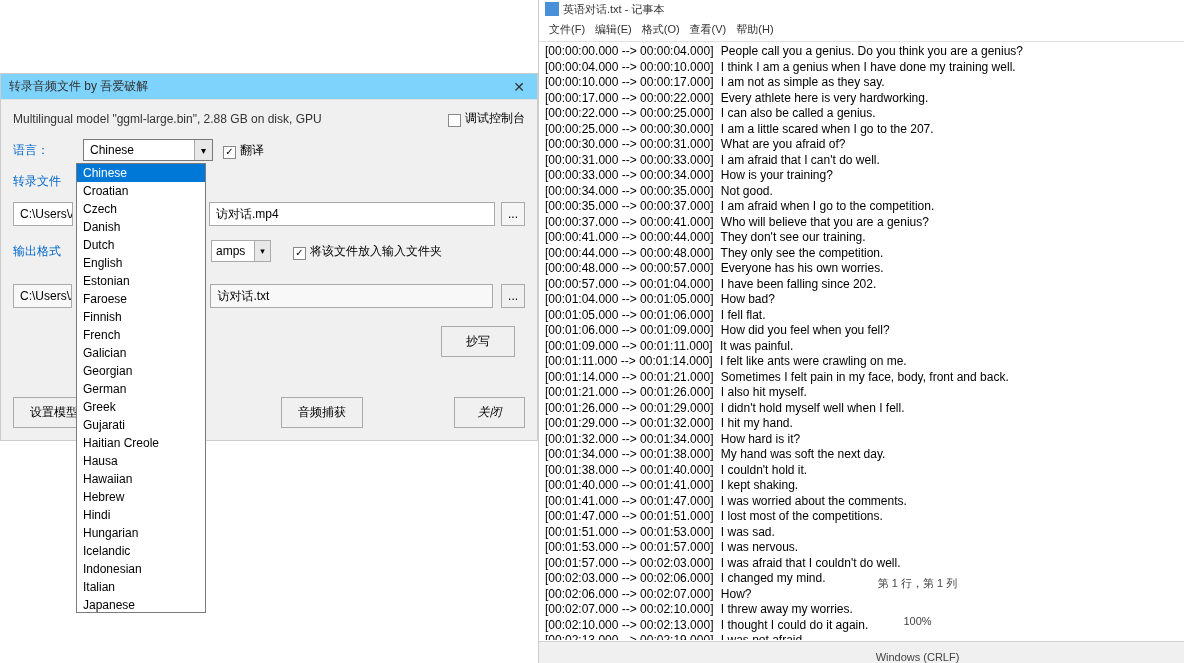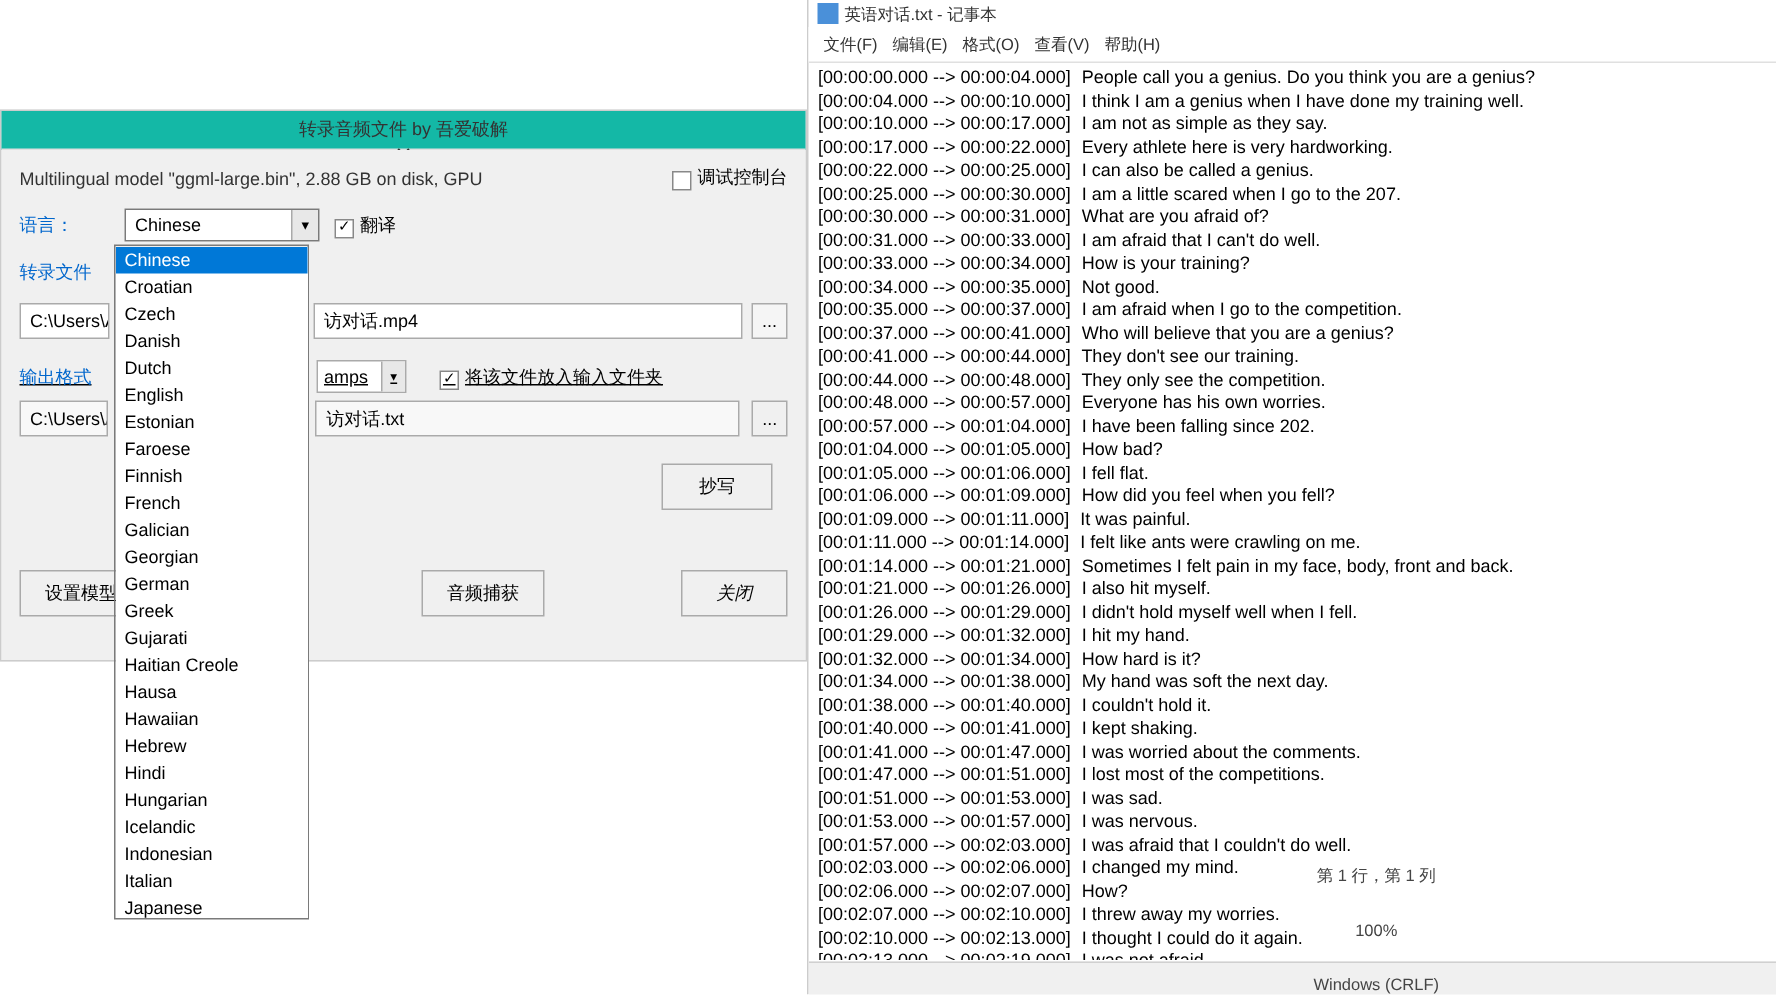--- a/index.html
+++ b/index.html
@@ -35,24 +35,23 @@
       left: 0;
       width: 538px;
       background: #f0f0f0;
       border: 1px solid #ccc;
     }
     .dialog-title {
       display: flex;
       justify-content: space-between;
       align-items: center;
       padding: 4px 8px;
-      background: #14b8a6;
+      background: #7dd3fc;
       border-bottom: 1px solid #e0e0e0;
       height: 26px;
-      flex-direction: column;
     }
     .dialog-title-text { color: #333; }
     .close-icon { cursor: pointer; font-size: 14px; color: #333; padding: 0 4px; }
     .dialog-body {
       padding: 10px 12px;
       background: #f0f0f0;
       position: relative;
       min-height: 340px;
     }
     .model-row {
@@ -153,22 +152,21 @@
       border: 1px solid #aaa;
       display: flex;
       align-items: center;
       justify-content: center;
       cursor: pointer;
     }
     .fmt-row {
       display: flex;
       align-items: center;
       gap: 8px;
-      margin-bottom: 5px;
-      text-decoration: underline;
+      margin-bottom: 22px;
     }
     .fmt-label { width: 60px; color: #0066cc; }
     .fmt-combo {
       width: 60px;
       background: #fff;
       border: 1px solid #aaa;
       height: 22px;
       display: flex;
       align-items: center;
     }

